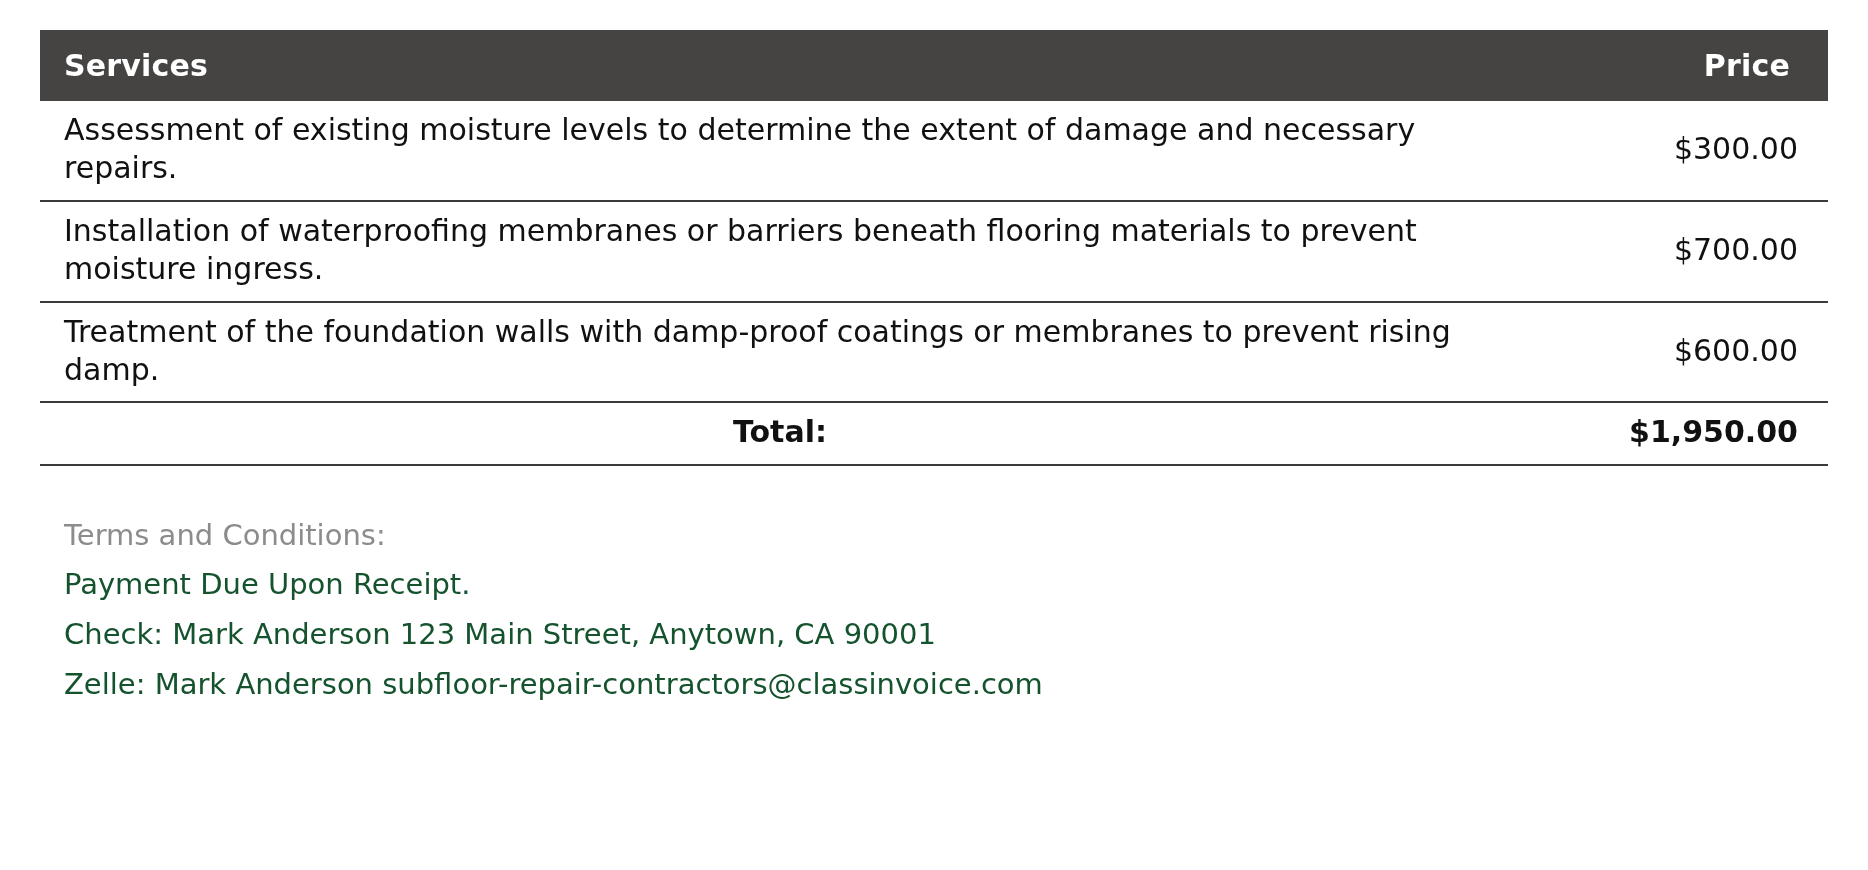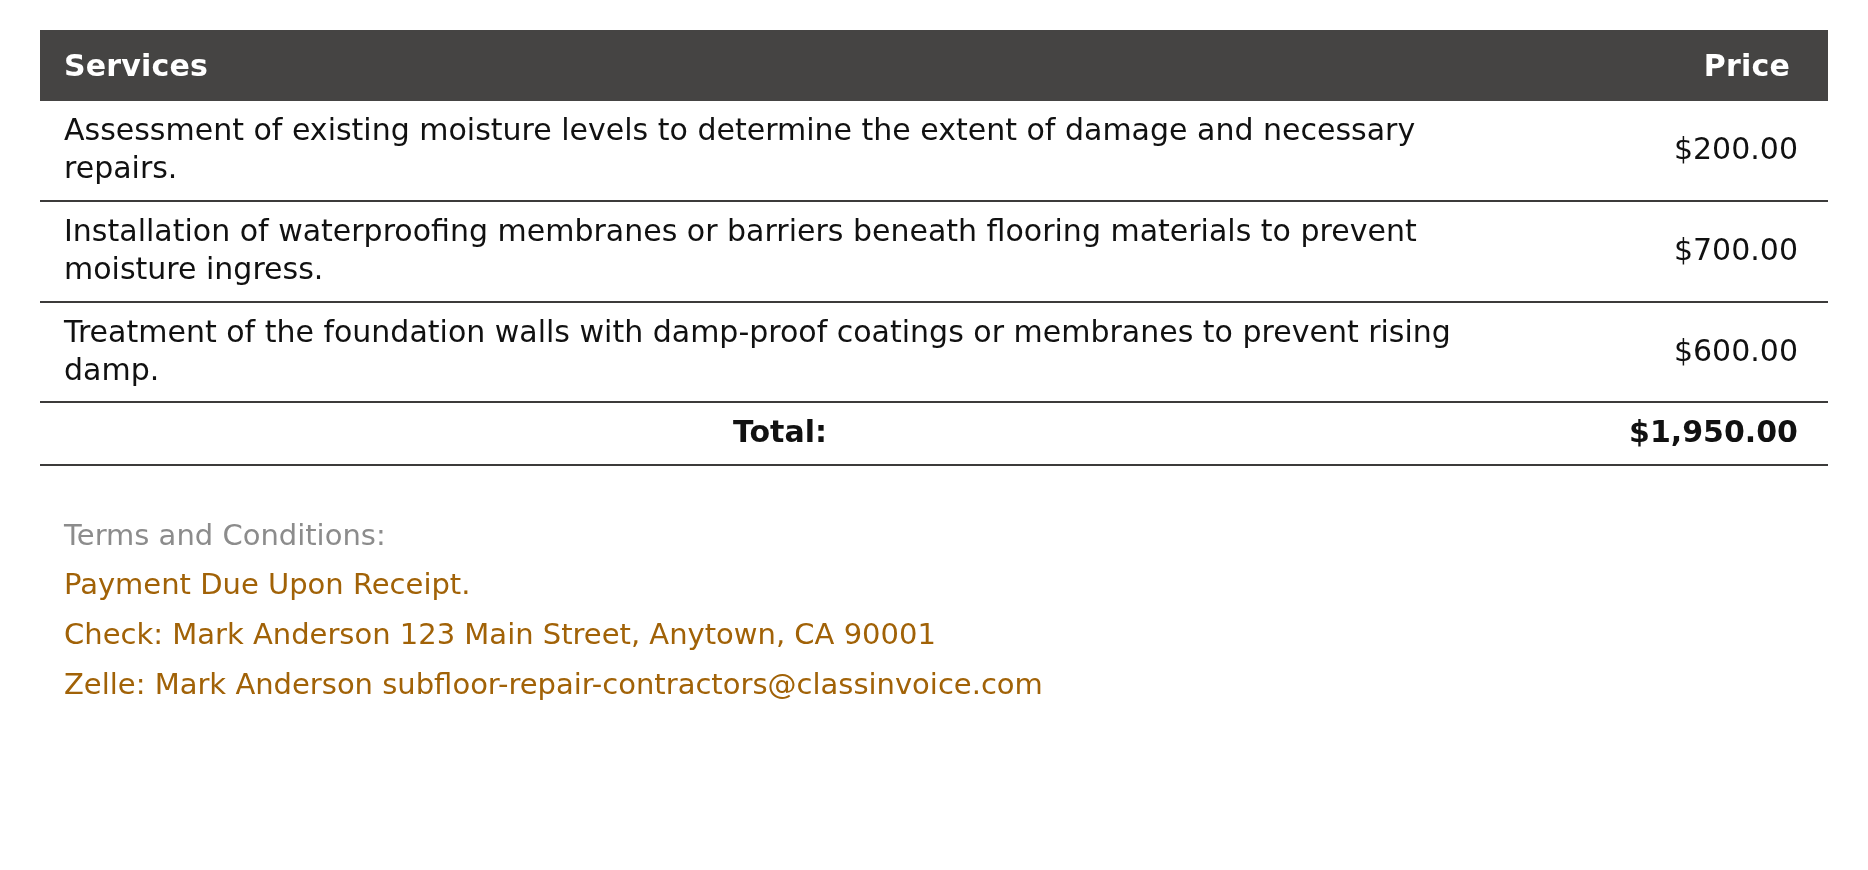--- a/index.html
+++ b/index.html
@@ -74,41 +74,41 @@
     margin-top: 52px;
     padding-left: 24px;
   }
   .terms-title {
     font-size: 29px;
     color: #8c8c8c;
     margin-bottom: 14px;
   }
   .terms-line {
     font-size: 29px;
-    color: #a16207;
+    color: #14532d;
     margin-bottom: 14px;
     line-height: 1.25;
   }
 </style>
 </head>
 <body>
 
 <div class="page">
 
   <table class="services-table">
     <thead>
       <tr>
         <th class="service-head">Services</th>
         <th class="price-head">Price</th>
       </tr>
     </thead>
     <tbody>
       <tr>
         <td class="service-cell">Assessment of existing moisture levels to determine the extent of damage and necessary repairs.</td>
-        <td class="price-cell">$200.00</td>
+        <td class="price-cell">$300.00</td>
       </tr>
       <tr>
         <td class="service-cell">Installation of waterproofing membranes or barriers beneath flooring materials to prevent moisture ingress.</td>
         <td class="price-cell">$700.00</td>
       </tr>
       <tr>
         <td class="service-cell">Treatment of the foundation walls with damp-proof coatings or membranes to prevent rising damp.</td>
         <td class="price-cell">$600.00</td>
       </tr>
       <tr class="total-row">

